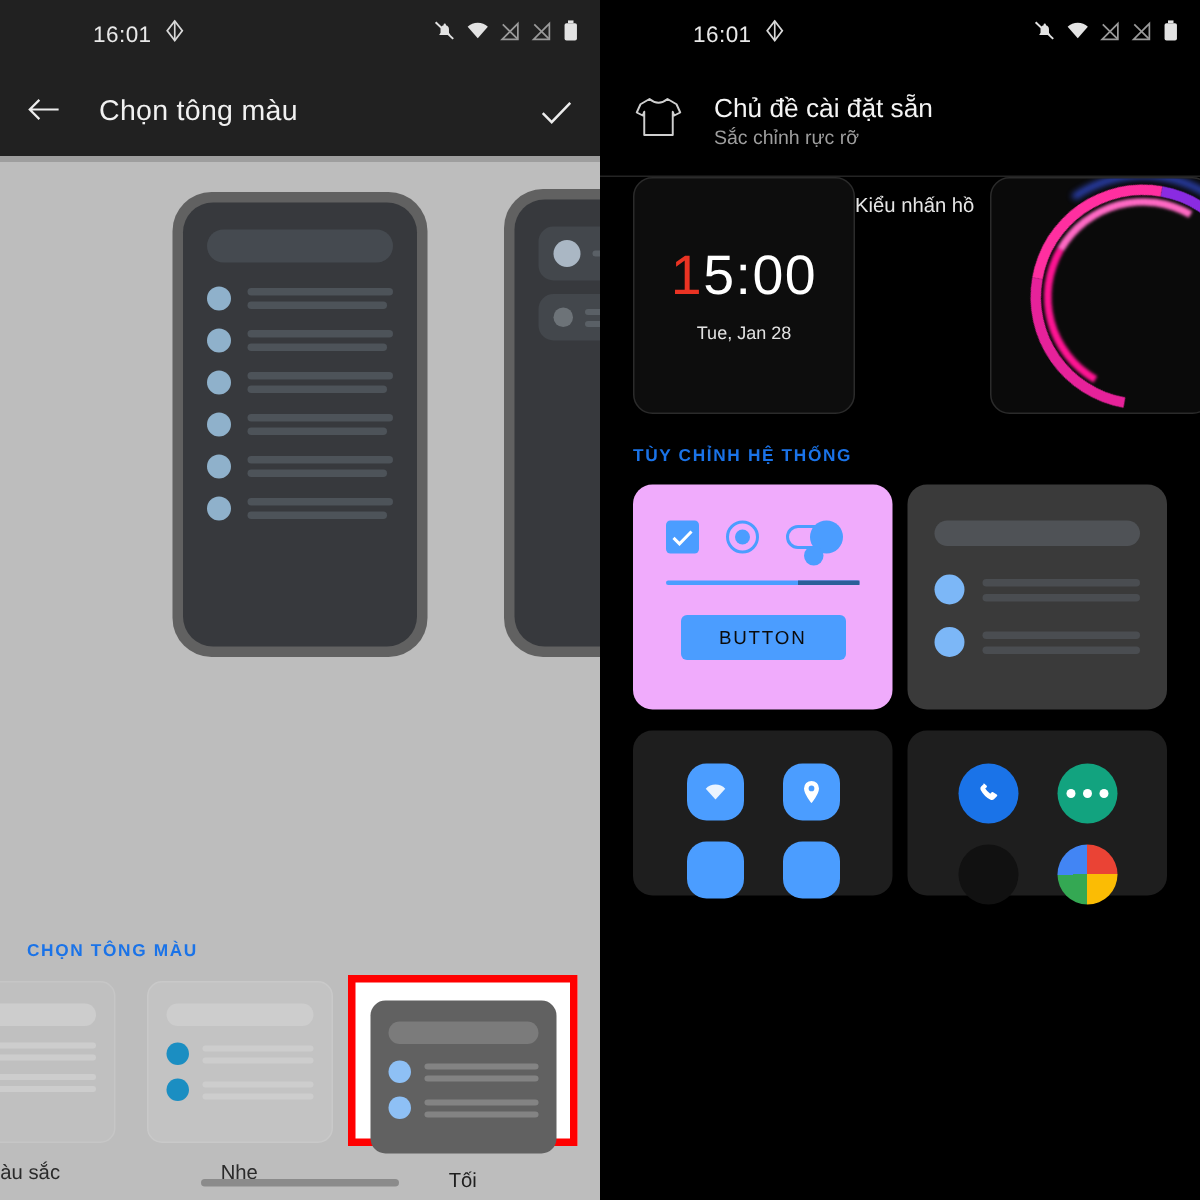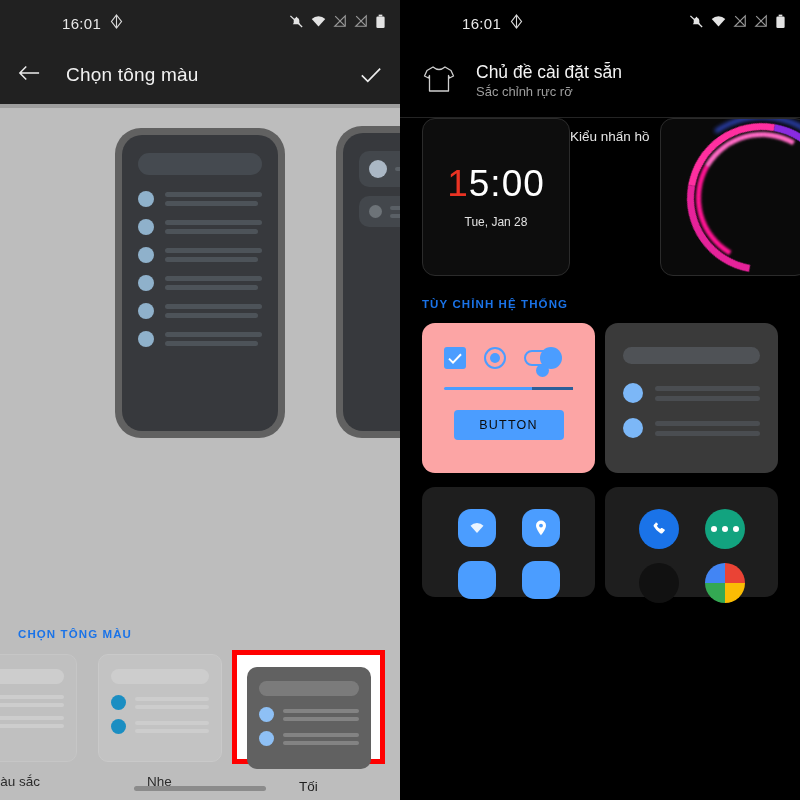--- a/index.html
+++ b/index.html
@@ -203,21 +203,21 @@
   }
   .fp-ring3 {
     position: absolute; width: 166px; height: 166px; left: 18px; top: -4px;
     border-radius: 50%; border: 4px solid transparent;
     border-top-color: #3b5bff; border-right-color: #c02ad6;
     transform: rotate(10deg); filter: blur(2px); opacity:.8;
   }
 
   
   .sys-card {
-    width: 173px; height: 150px; border-radius: 13px; background: #fca5a5;
+    width: 173px; height: 150px; border-radius: 13px; background: #f0abfc;
     position: relative;
   }
   .sys-card.tone { background: #3a3a3a; }
   .ctl-row { display: flex; align-items: center; gap: 18px; padding: 24px 0 0 22px; }
   .chk {
     width: 22px; height: 22px; border-radius: 3px; background: #4b9dff;
     display: flex; align-items: center; justify-content: center;
   }
   .radio {
     width: 22px; height: 22px; border-radius: 50%; border: 2.5px solid #4b9dff;

